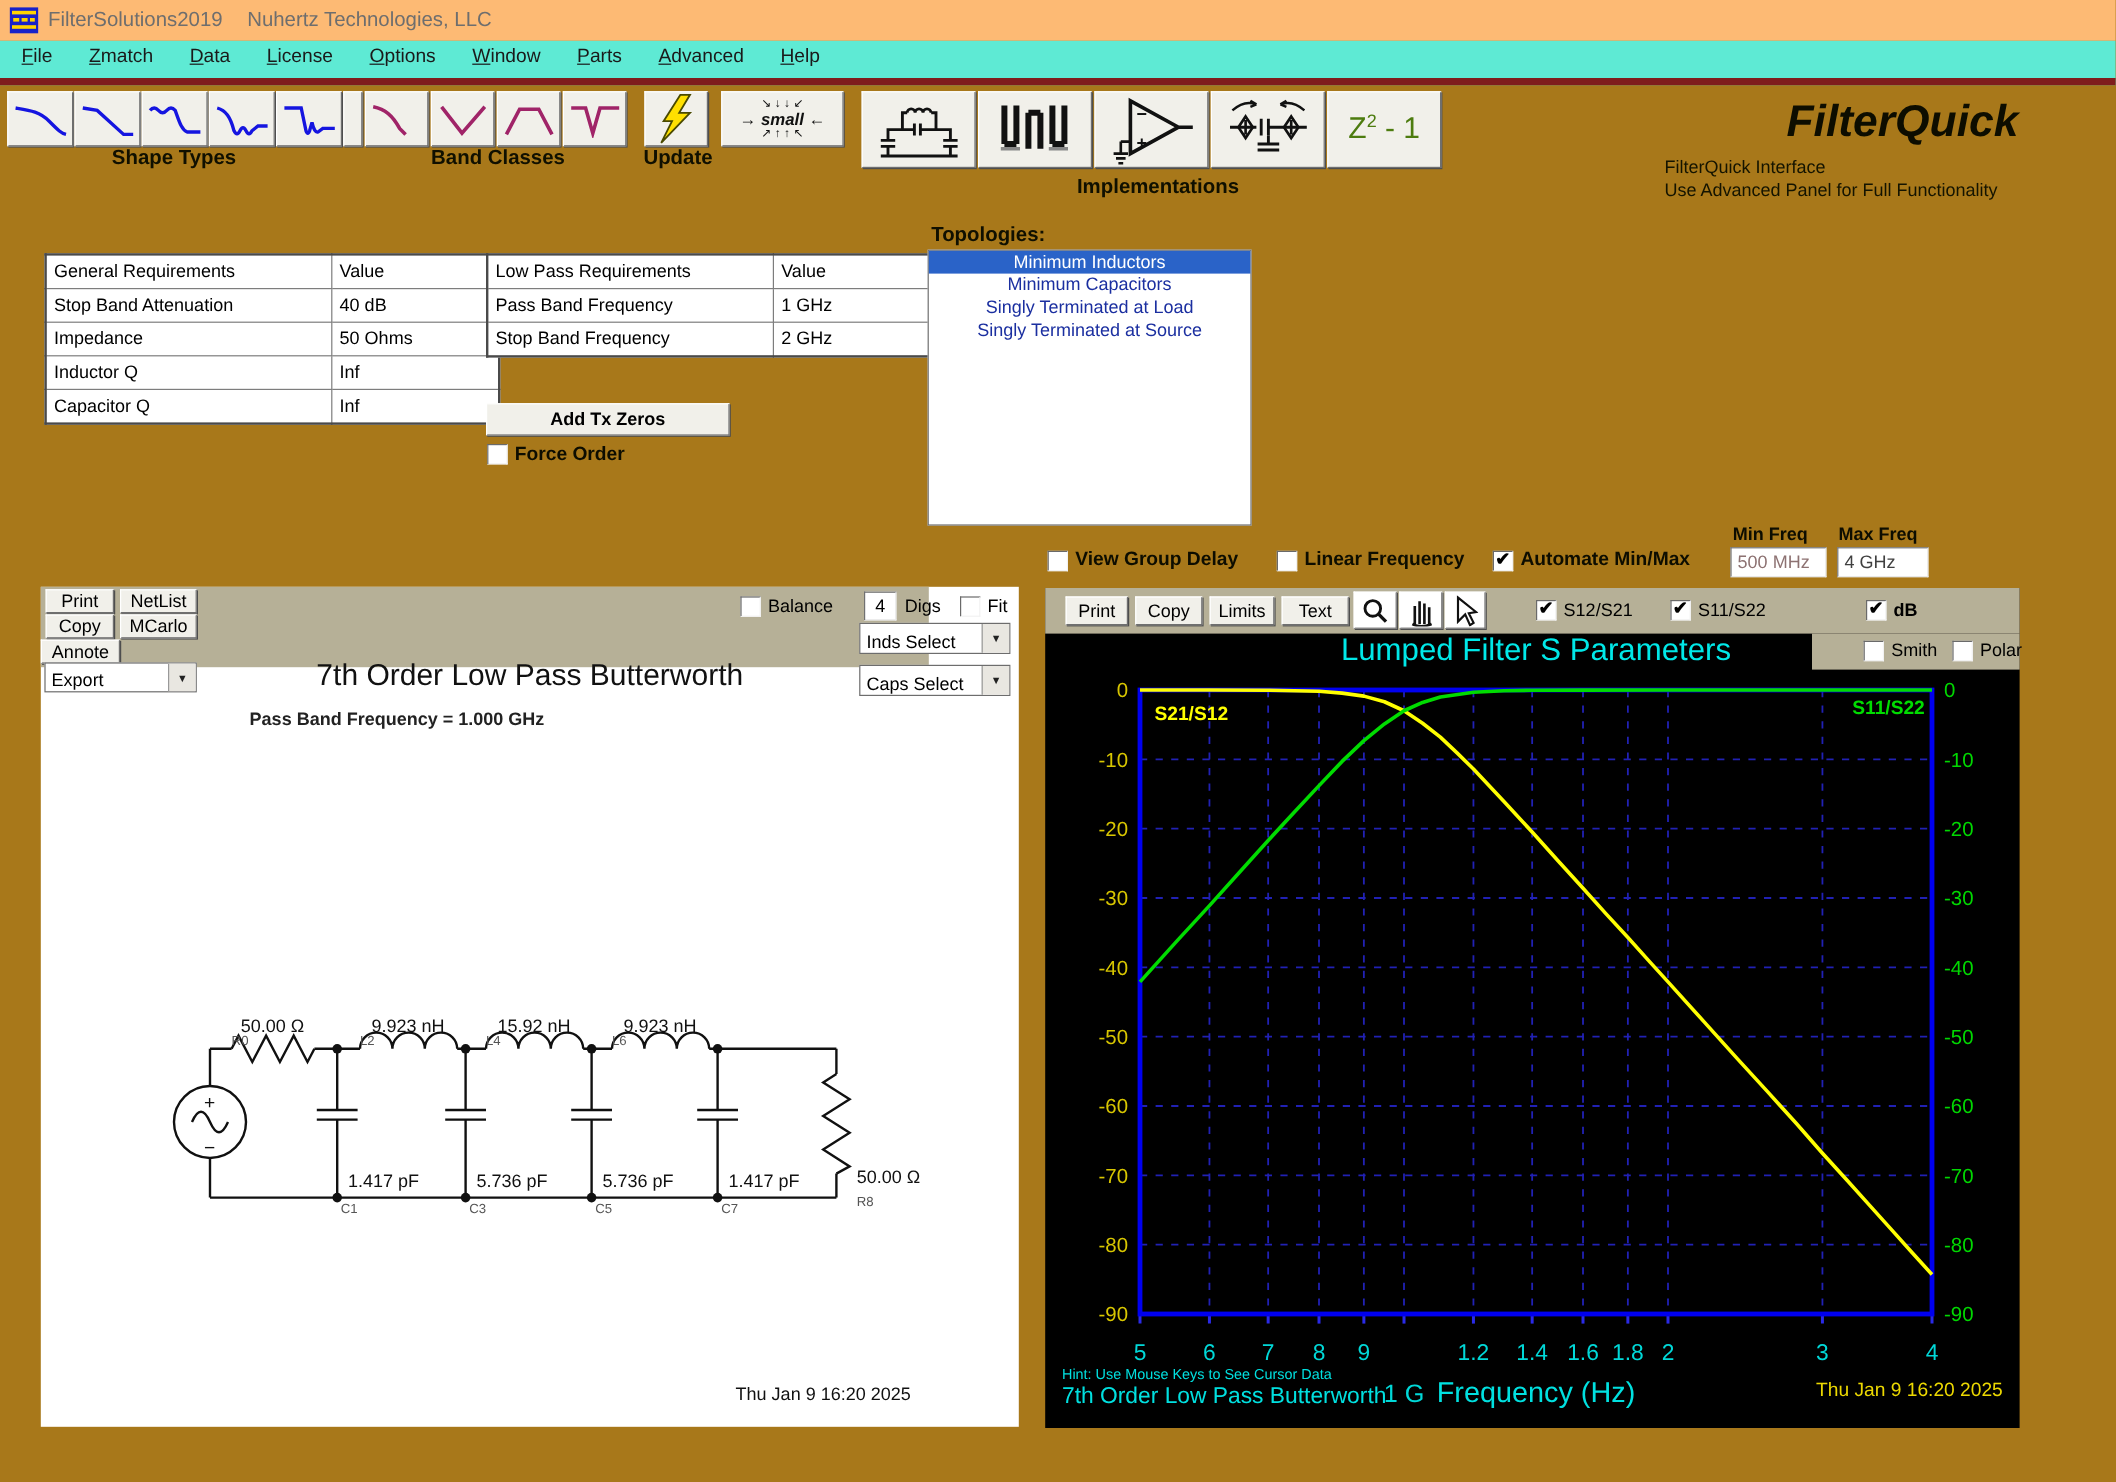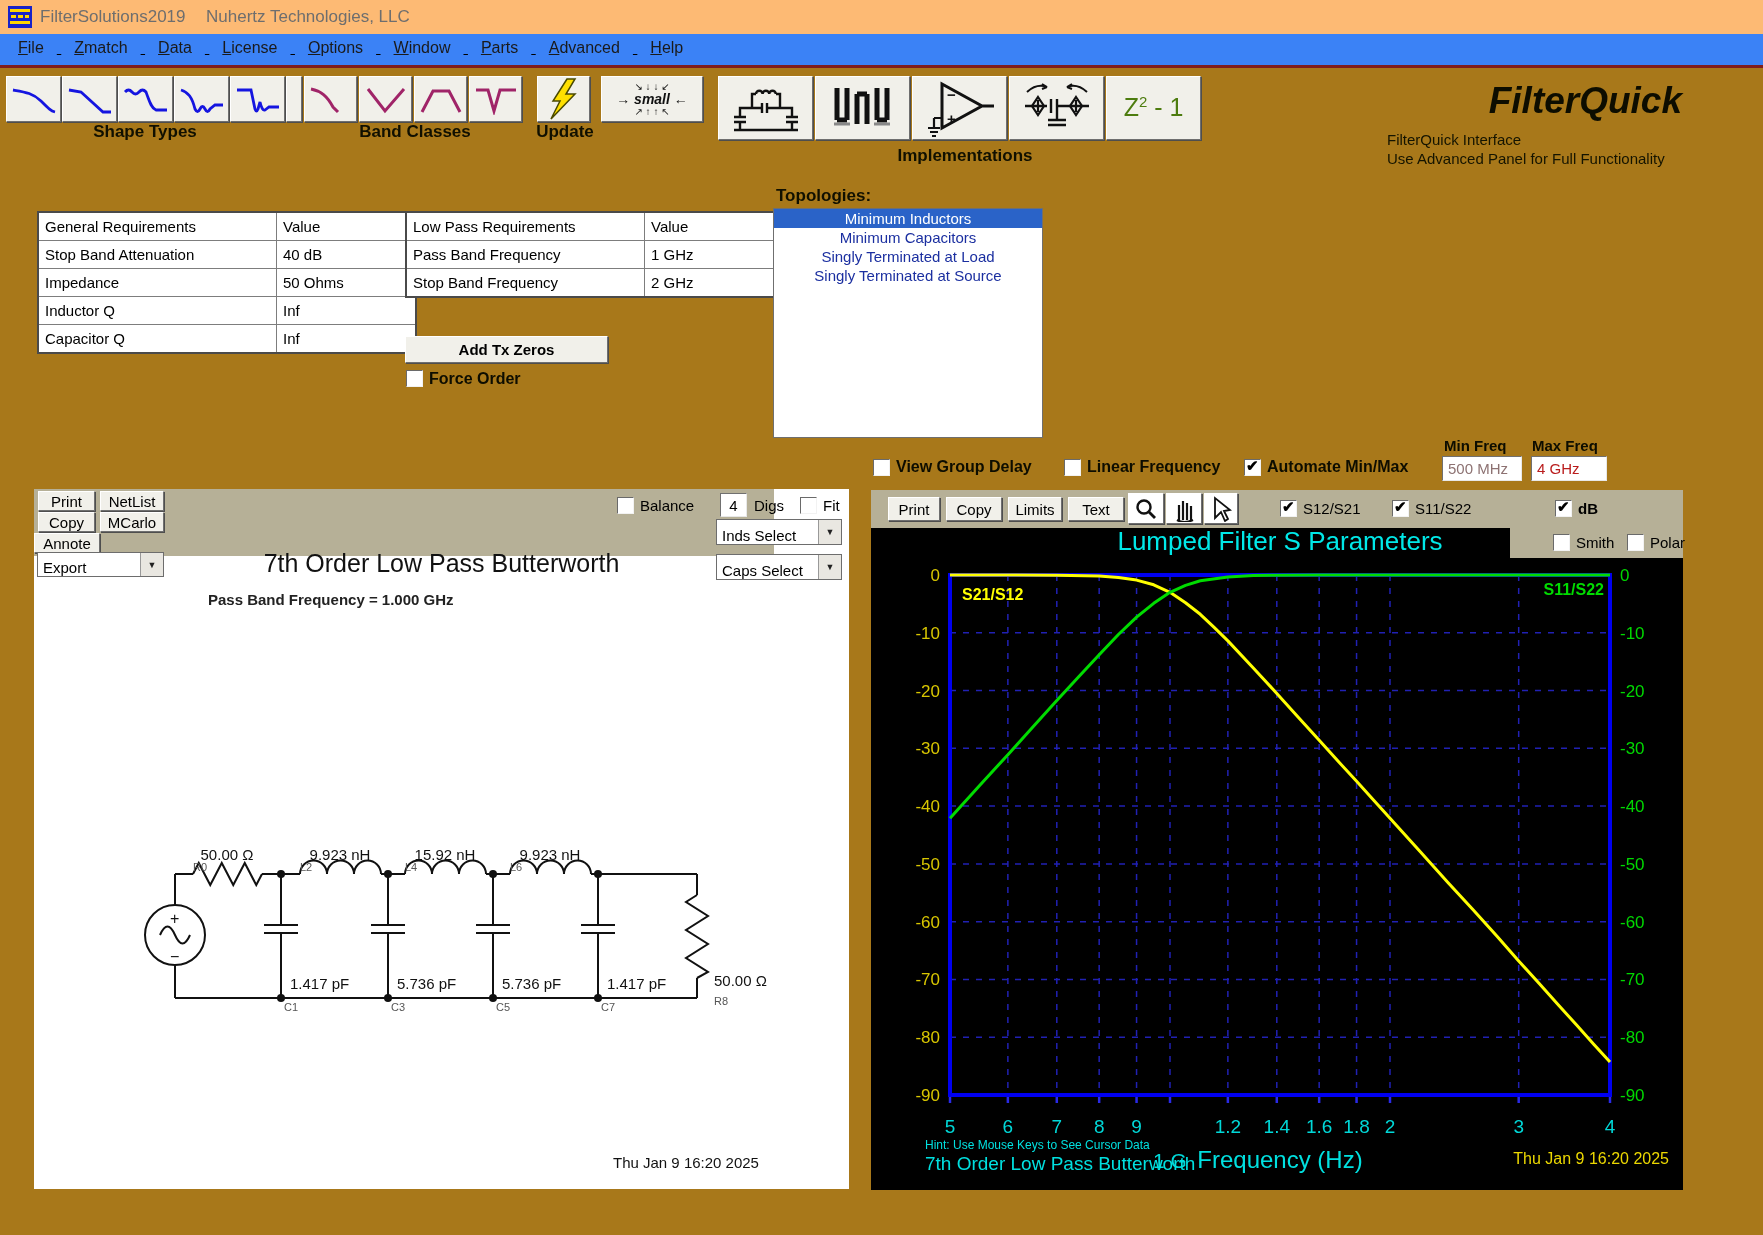--- a/index.html
+++ b/index.html
@@ -1,21 +1,21 @@
 <!DOCTYPE html>
 <html><head>
 <meta charset="utf-8">
 <style>
   html,body{margin:0;padding:0;}
   body{width:1763px;height:1235px;background:#a8781a;font-family:"Liberation Sans",sans-serif;overflow:hidden;position:relative;}
   .abs{position:absolute;}
   
   #titlebar{left:0;top:0;width:1763px;height:34px;background:#fdba74;}
   #titlebar .wtitle{color:#6e6e6e;font-size:17px;top:7px;}
-  #menubar{left:0;top:34px;width:1763px;height:31px;background:#3b82f6;border-bottom:3px solid #7f1d1d;text-decoration:underline;}
+  #menubar{left:0;top:34px;width:1763px;height:31px;background:#5eead4;border-bottom:6px solid #7f1d1d;}
   .menu-item{display:inline-block;font-size:16px;color:#1a1a1a;padding:5px 13px 0 13px;}
   .menu-item::first-letter{text-decoration:underline;}
   
   .btn{background:#f1f0ea;border:1px solid;border-color:#ffffff #6f6f6f #6f6f6f #ffffff;box-shadow:1px 1px 0 #4e4e4e;display:flex;align-items:center;justify-content:center;font-size:15px;color:#000;box-sizing:border-box;}
   .tbtn{background:#f1f0ea;border:1px solid;border-color:#ffffff #6f6f6f #6f6f6f #ffffff;box-shadow:1px 1px 0 #4e4e4e;display:flex;align-items:center;justify-content:center;box-sizing:border-box;}
   .grouplabel{font-size:17px;font-weight:bold;color:#101000;text-align:center;}
   
   .field{background:#fff;border:1px solid;border-color:#707070 #e8e8e8 #e8e8e8 #707070;font-size:15px;display:flex;align-items:center;padding-left:5px;box-sizing:border-box;}
   .combo{background:#fff;border:1px solid #6d6d6d;font-size:15px;display:flex;align-items:flex-end;box-sizing:border-box;}
   .combo .ctext{padding-left:5px;flex:1;}
@@ -32,21 +32,21 @@
   .topo-item{font-size:15px;color:#1b2fa0;padding:1px 4px;white-space:nowrap;}
   .topo-item.checked{background:#2a63c8;color:#fff;}
   
   #left-panel{left:34px;top:489px;width:815px;height:700px;background:#ffffff;}
   .tanstrip{background:#b6b097;}
   #plot-panel{left:871px;top:490px;width:812px;height:700px;background:#000;}
   .smallbtn-line{font-size:10px;line-height:10px;text-align:center;color:#111;}
   .smallbtn-mid{font-size:14px;line-height:15px;text-align:center;color:#111;font-style:italic;font-weight:bold;}
   #brand-title{font-size:37px;font-weight:bold;font-style:italic;color:#0d0d00;}
   .brand-line{font-size:15px;color:#141400;}
-  .plotdiv{position:absolute;color:#00e0e0;margin-left:40px;}
+  .plotdiv{position:absolute;color:#00e0e0;}
 </style>
 </head>
 <body>
 
 <div class="abs" id="titlebar">
   <svg class="abs" style="left:8px;top:6px" width="24" height="22" viewBox="0 0 24 22">
     <rect x="0" y="0" width="24" height="22" fill="#1822c8"></rect>
     <rect x="2" y="3" width="20" height="3" fill="#ffd400"></rect>
     <rect x="3" y="9" width="5" height="3" fill="#ffd400"></rect>
       <rect x="10" y="9" width="5" height="3" fill="#ffd400"></rect>
@@ -219,21 +219,21 @@
 <div class="abs" id="topolist" style="left:773px;top:208px;width:268px;height:228px">
   <div class="topo-item checked">Minimum Inductors</div>
   <div class="topo-item">Minimum Capacitors</div>
   <div class="topo-item">Singly Terminated at Load</div>
   <div class="topo-item">Singly Terminated at Source</div>
 </div>
 
 <div class="abs cblabel" style="left:1444px;top:437px;font-size:15px">Min Freq</div>
 <div class="abs cblabel" style="left:1532px;top:437px;font-size:15px">Max Freq</div>
 <div class="abs field" style="left:1442px;top:456px;width:80px;height:25px;color:#8d7272">500 MHz</div>
-<div class="abs field" style="left:1531px;top:456px;width:76px;height:25px;color:#b91c1c">4 GHz</div>
+<div class="abs field" style="left:1531px;top:456px;width:76px;height:25px;color:#404040">4 GHz</div>
 
 <span class="cb" style="left:873px;top:459px"></span>
 <span class="abs cblabel" style="left:896px;top:458px">View Group Delay</span>
 <span class="cb" style="left:1064px;top:459px"></span>
 <span class="abs cblabel" style="left:1087px;top:458px">Linear Frequency</span>
 <span class="cb checked" style="left:1244px;top:459px"></span>
 <span class="abs cblabel" style="left:1267px;top:458px">Automate Min/Max</span>
 
 <div class="abs" id="left-panel">
   <div class="abs tanstrip" style="left:0;top:0;width:740px;height:67px"></div>

